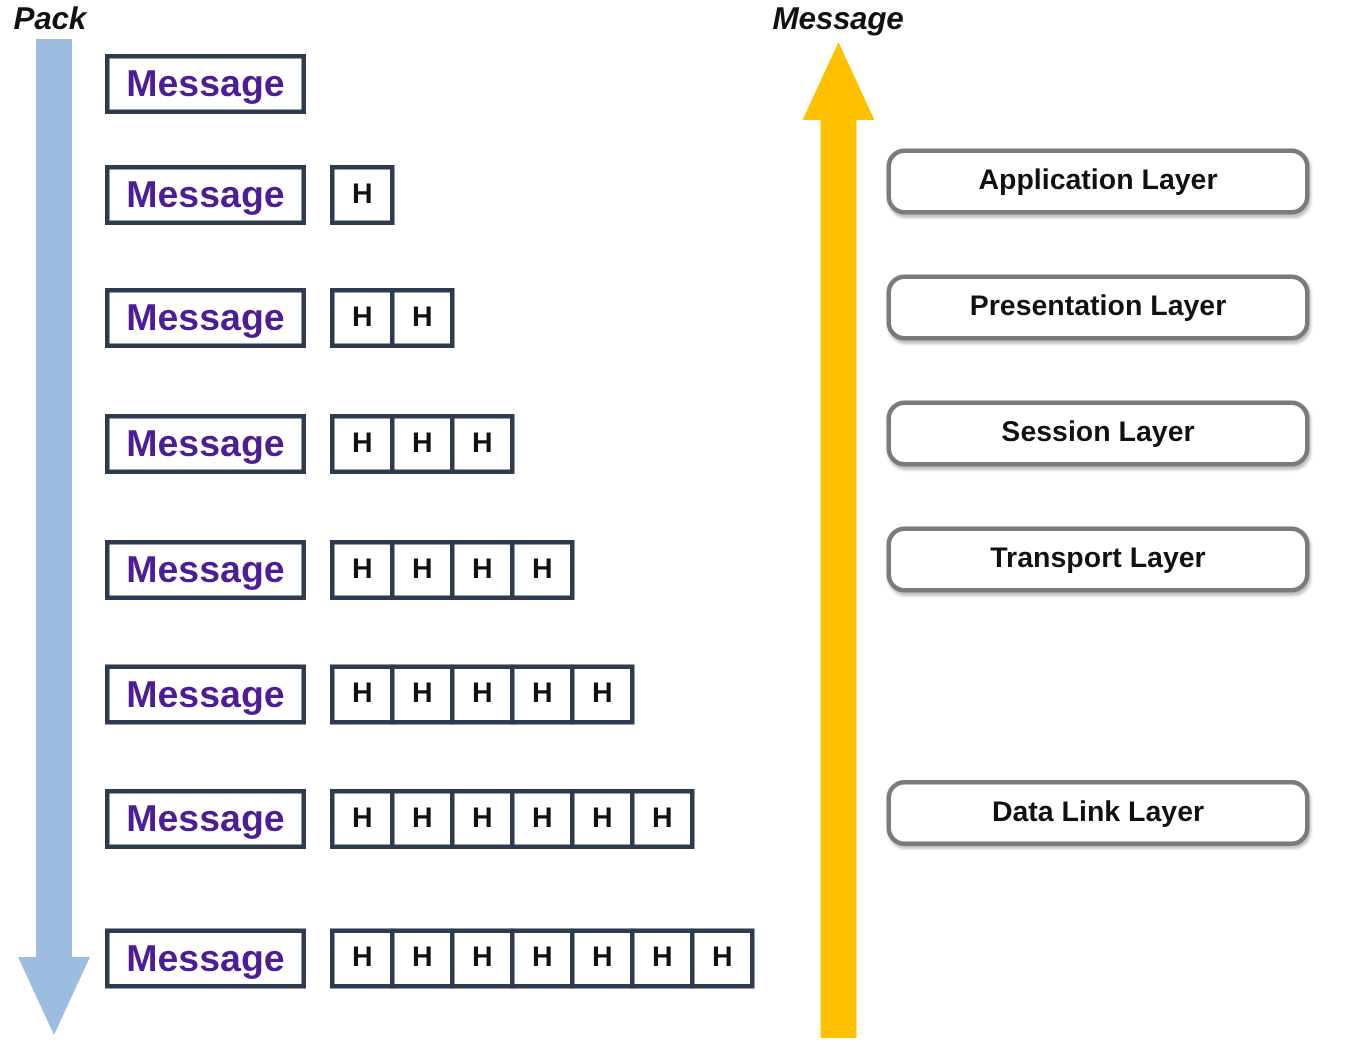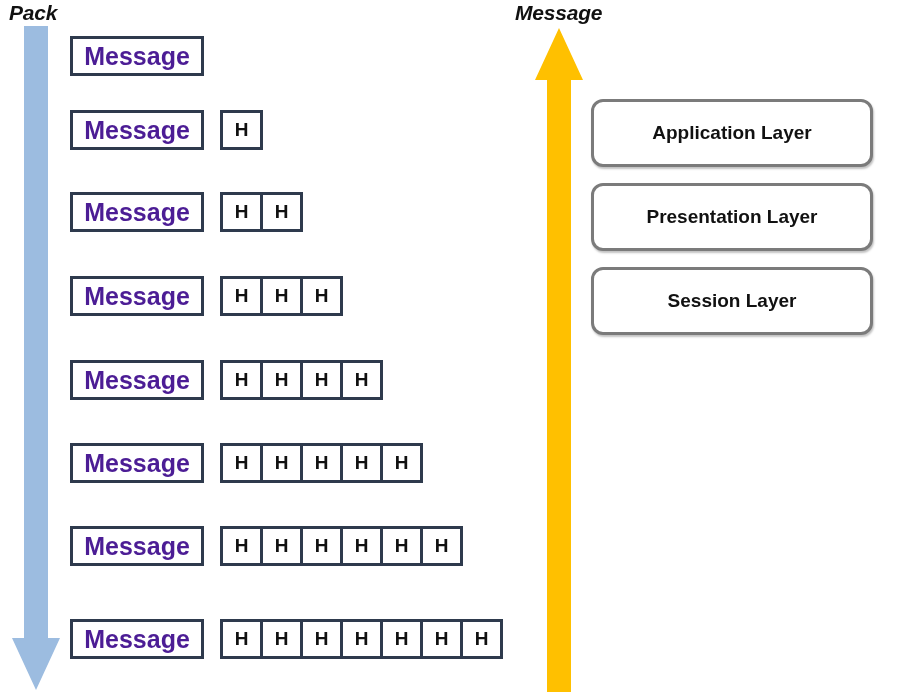--- a/index.html
+++ b/index.html
@@ -75,21 +75,21 @@
     color: #111111;
     margin-left: -3px;
   }
   .h-box:first-child { margin-left: 0; }
 
   
   .layer-box {
     position: absolute;
     left: 591px;
     width: 282px;
-    height: 68px;
+    height: 44px;
     box-sizing: border-box;
     border: 3px solid #7b7b7b;
     border-radius: 12px;
     background: #ffffff;
     display: flex;
     align-items: center;
     justify-content: center;
     font-size: 19px;
     font-weight: bold;
     color: #111111;
@@ -178,13 +178,15 @@
         <div class="h-box">H</div>
         <div class="h-box">H</div>
         <div class="h-box">H</div>
         <div class="h-box">H</div>
         <div class="h-box">H</div>
       </div>
     </div>
     <div class="layer-box" style="top: 99px;">Application Layer</div>
     <div class="layer-box" style="top: 267px;">Session Layer</div>
     <div class="layer-box" style="top: 183px;">Presentation Layer</div>
+    <div class="layer-box" style="top: 351px;">Transport Layer</div>
+    <div class="layer-box" style="top: 520px;">Data Link Layer</div>
   </div>
 
 </body></html>

